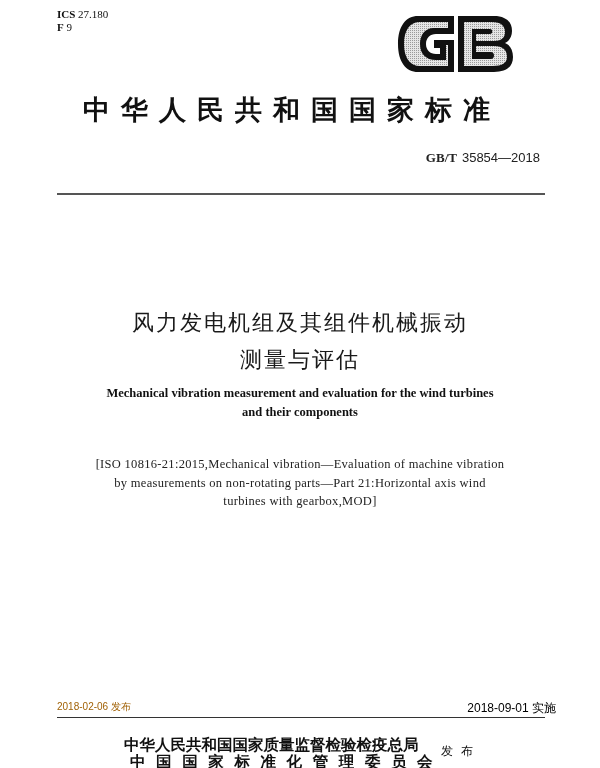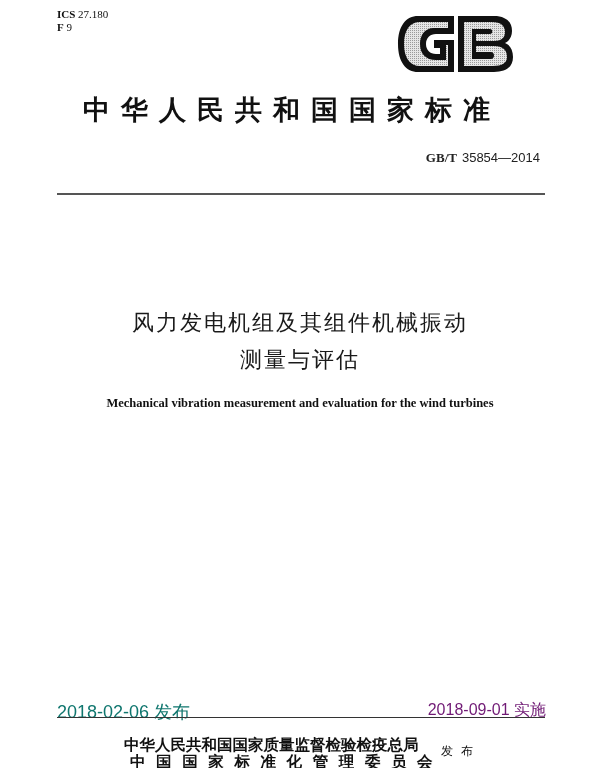--- a/index.html
+++ b/index.html
@@ -9,24 +9,24 @@
     .ics b { font-weight: bold; margin-top: 14px; }
     .logo { left: 396px; top: 14px; width: 118px; height: 60px; }
     .std-title { left: 0; width: 584px; top: 92px; text-align: center; font-family: "DejaVu Serif", serif; font-weight: bold; font-size: 27px; letter-spacing: 11px; color: #111; }
     .std-code { right: 60px; top: 150px; font-size: 13px; font-family: "Liberation Sans", sans-serif; color: #222; }
     .std-code .pre { font-family: "Liberation Serif", serif; font-weight: bold; margin-right: 5px; text-align: center; }
     .hr-top { left: 57px; width: 488px; top: 193px; height: 2px; background: #555; }
     .cn-title { left: 0; width: 600px; text-align: center; font-family: "DejaVu Sans", sans-serif; font-size: 22px; letter-spacing: 2px; color: #1a1a1a; }
     .cn-title.l1 { top: 308px; }
     .cn-title.l2 { top: 345px; }
     .en-title { left: 0; width: 600px; text-align: center; font-family: "Liberation Serif", serif; font-weight: bold; font-size: 12.5px; line-height: 19px; color: #111; }
-    .en-title { top: 394px; }
+    .en-title { top: 384px; }
     .iso-ref { left: 0; width: 600px; text-align: center; font-family: "Liberation Serif", serif; font-size: 12.5px; line-height: 18.5px; letter-spacing: 0.3px; color: #222; top: 455px; }
-    .date-l { left: 57px; top: 700px; font-size: 18px; font-family: "Liberation Sans", sans-serif; color: #0f766e; }
-    .date-r { right: 54px; top: 700px; font-size: 16px; font-family: "Liberation Sans", sans-serif; color: #701a75; }
+    .date-l { left: 57px; top: 700px; font-size: 10px; font-family: "Liberation Sans", sans-serif; color: #a16207; }
+    .date-r { right: 44px; top: 700px; font-size: 12px; font-family: "Liberation Sans", sans-serif; color: #000000; }
     .hr-bot { left: 57px; width: 488px; top: 717px; height: 1px; background: #333; }
     .issuer1 { left: 124px; top: 735px; font-family: "DejaVu Serif", serif; font-weight: bold; font-size: 15.5px; letter-spacing: 0px; color: #111; }
     .issuer2 { left: 130px; top: 752px; font-family: "DejaVu Serif", serif; font-weight: bold; font-size: 15.5px; letter-spacing: 10.6px; color: #111; }
     .publish { left: 441px; top: 743px; font-family: "DejaVu Sans", sans-serif; font-size: 12px; letter-spacing: 8px; color: #111; }
   </style>
 </head>
 <body>
 
 <div class="abs ics">
   <div><b>ICS</b> <span>27.180</span></div>
@@ -46,33 +46,37 @@
     <path d="M24 8 H52 V14 H38 C28 14 24 22 24 30 C24 40 30 46 40 46 H50 V31 H44 V31 H52 V52 H24 C14 52 8 44 8 30 C8 16 14 8 24 8 Z" fill="url(#dots)"></path>
 
     <path d="M62 2 H98 C110 2 116 8 116 17 C116 23 113 27 109 29 C114 31 117 36 117 43 C117 53 110 58 98 58 H62 Z" fill="#111"></path>
     <path d="M68 8 H96 C105 8 109 12 109 18 C109 24 105 27 98 27 H80 V20 H94 C97 20 97 15 94 15 H76 V45 H95 C99 45 99 38 95 38 H80 V32 H98 C107 32 111 36 111 43 C111 49 106 52 97 52 H68 Z" fill="url(#dots)"></path>
   </svg>
 </div>
 
 <div class="abs std-title">中华人民共和国国家标准</div>
 
 <div class="abs std-code">
-  <span class="pre">GB/T</span><span>35854—2014</span>
+  <span class="pre">GB/T</span><span>35854—2018</span>
 </div>
 
 <div class="abs hr-top"></div>
 
 <div class="abs cn-title l1">风力发电机组及其组件机械振动</div>
 <div class="abs cn-title l2">测量与评估</div>
 
 <div class="abs en-title">
   <div>Mechanical vibration measurement and evaluation for the wind turbines</div>
+  <div>and their components</div>
 </div>
 
 <div class="abs iso-ref">
+  <div>[ISO 10816-21:2015,Mechanical vibration—Evaluation of machine vibration</div>
+  <div>by measurements on non-rotating parts—Part 21:Horizontal axis wind</div>
+  <div>turbines with gearbox,MOD]</div>
 </div>
 
 <div class="abs date-l">2018-02-06 发布</div>
 <div class="abs date-r">2018-09-01 实施</div>
 
 <div class="abs hr-bot"></div>
 
 <div class="abs issuer1">中华人民共和国国家质量监督检验检疫总局</div>
 <div class="abs issuer2">中国国家标准化管理委员会</div>
 <div class="abs publish">发布</div>

